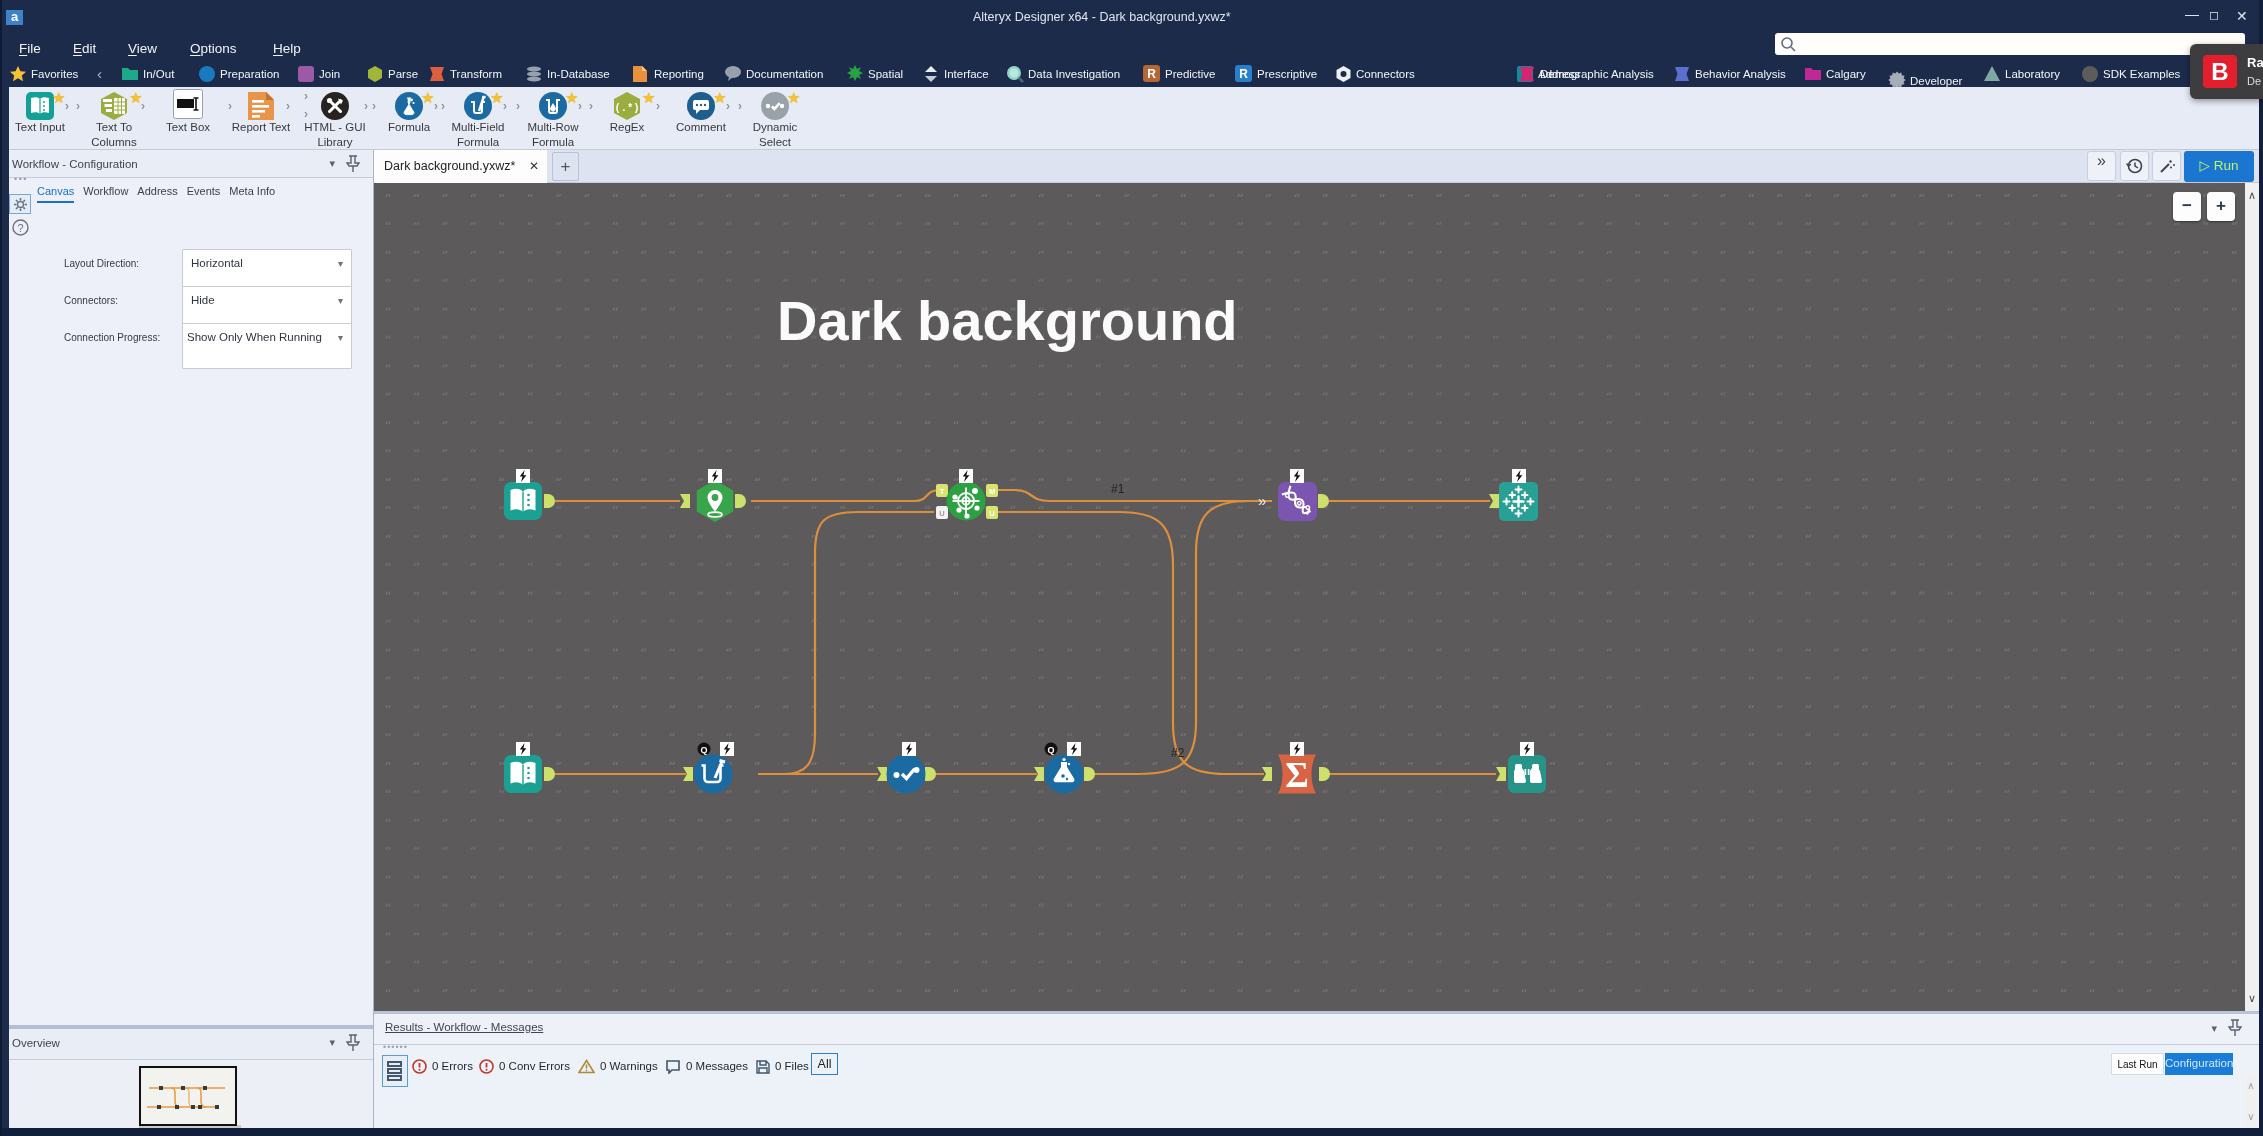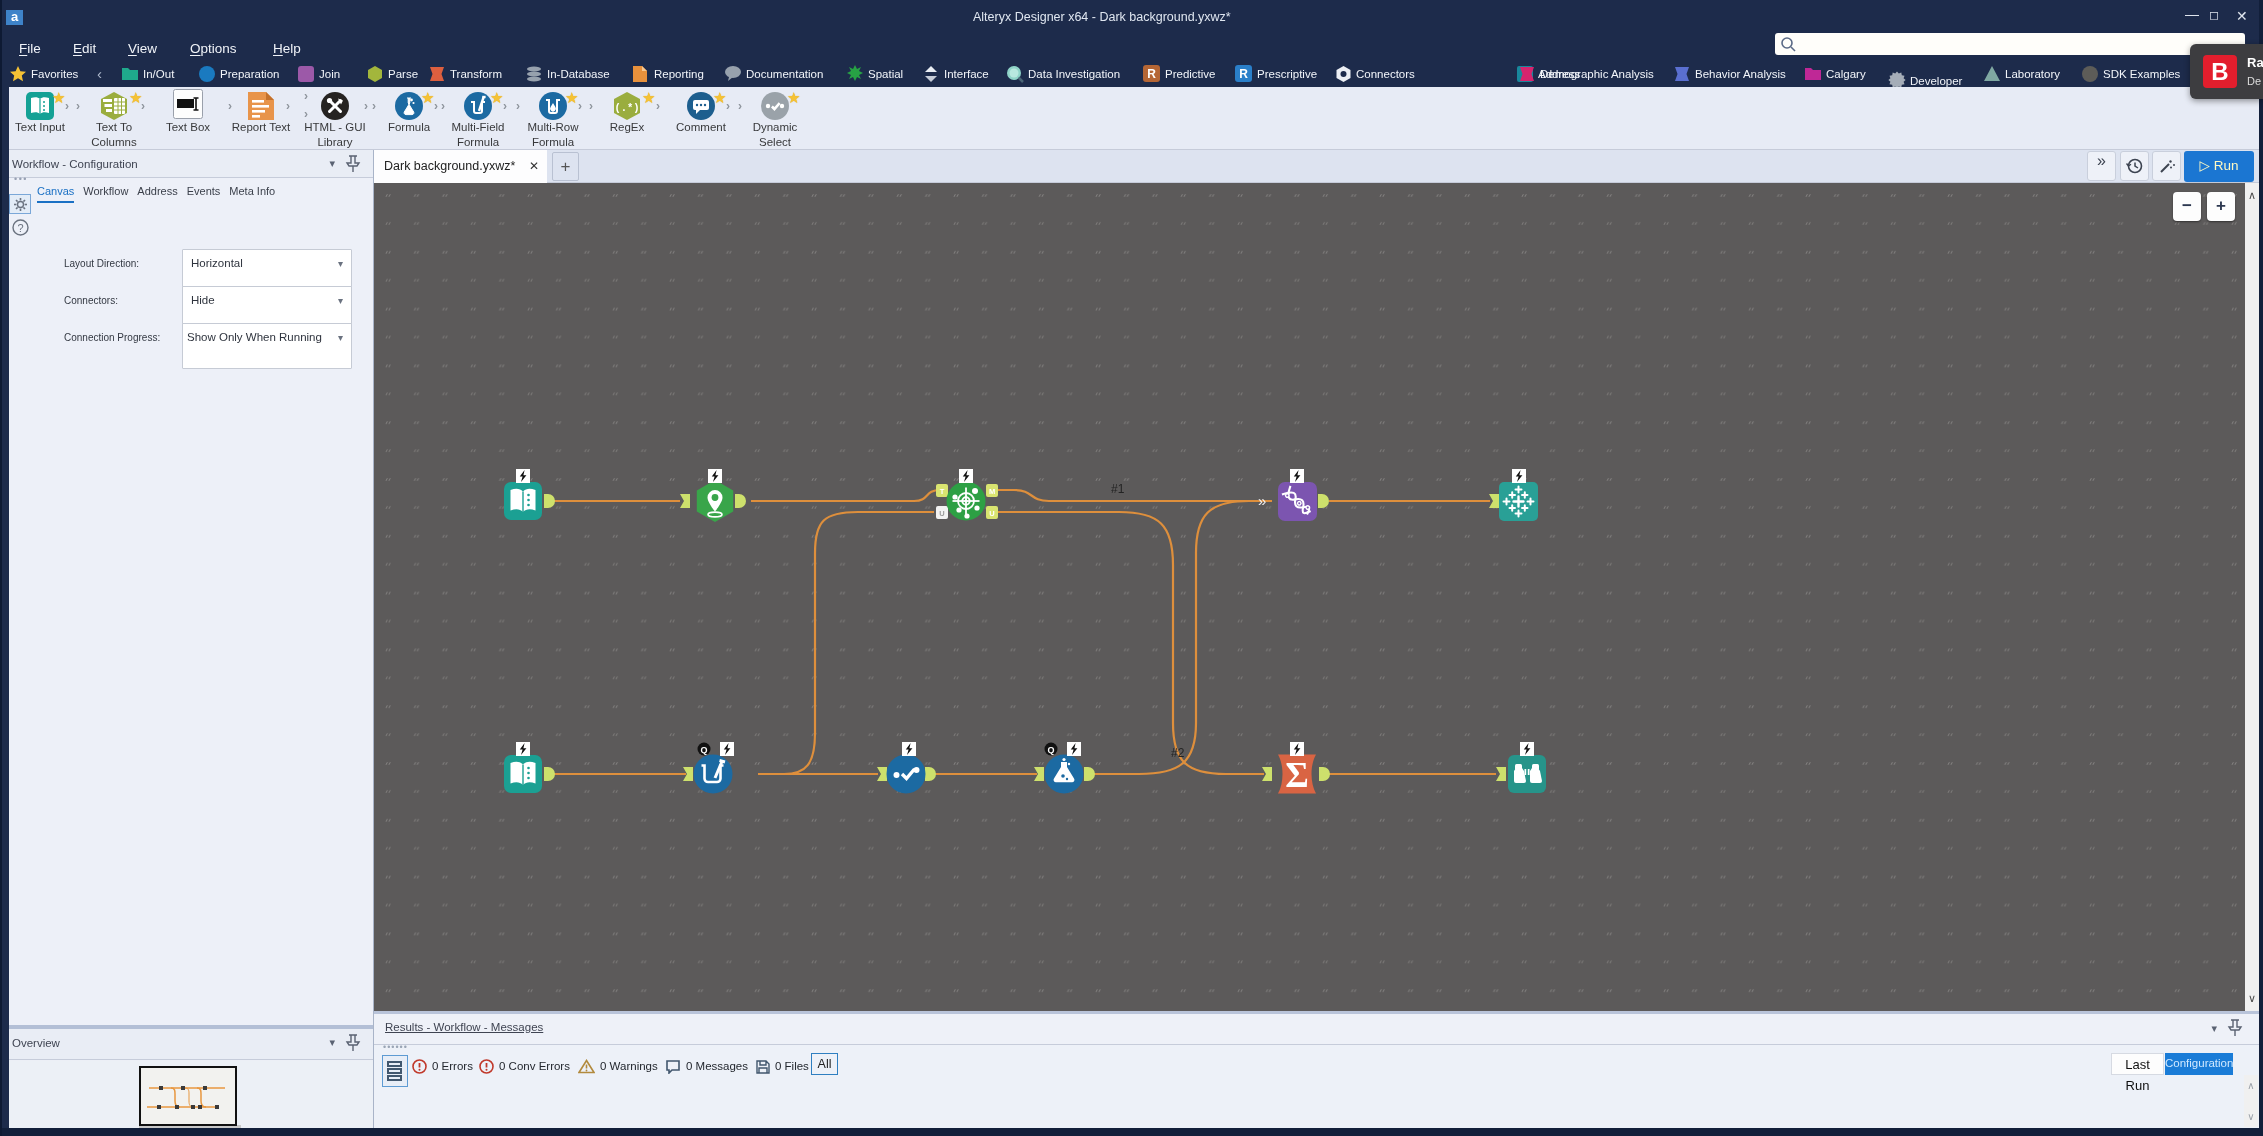--- a/index.html
+++ b/index.html
@@ -31,21 +31,21 @@
 .tool .chvl, .tool .chvr { position:absolute; top:12px; color:#8f959d; font-size:12px; font-weight:bold; }
 .tool .chvl { left:1px; } .tool .chvr { right:3px; }
 
 
 #tabbar { left:374px; top:150px; width:1889px; height:33px; background:#dde3f0; border-bottom:1px solid #c5cbd9; }
 #activetab { position:absolute; left:0; top:0; width:173px; height:33px; background:#fdfdfe; font-size:12.5px; color:#222; }
 #activetab span.t { position:absolute; left:10px; top:9px; }
 #activetab span.x { position:absolute; left:155px; top:9px; color:#333; font-size:12px; }
 #plustab { position:absolute; left:178px; top:2px; width:27px; height:29px; border:1px solid #b9c1d2; border-radius:2px; color:#555; font-size:17px; text-align:center; line-height:27px; }
 .tb-btn { position:absolute; top:1px; width:29px; height:30px; border:1px solid #c9cfdc; border-radius:3px; background:#eef1f8; color:#3c4350; text-align:center; }
-#run-btn { position:absolute; left:1810px; top:1px; width:70px; height:31px; background:#1b76d2; border-radius:3px; color:#fef9c3; font-size:13.5px; text-align:center; line-height:30px; }
+#run-btn { position:absolute; left:1810px; top:1px; width:70px; height:31px; background:#1b76d2; border-radius:3px; color:#bef264; font-size:13.5px; text-align:center; line-height:30px; }
 
 
 #wfc { left:9px; top:150px; width:364px; height:875px; background:#edf0f8; }
 .panel-hdr { position:relative; height:28px; background:#e9edf5; border-bottom:1px solid #c6ccda; color:#3f4452; font-size:11.5px; }
 .panel-hdr .ht { position:absolute; left:3px; top:8px; }
 .panel-hdr .chev { position:absolute; right:38px; top:7px; color:#5a6272; font-size:11px; }
 .panel-hdr .pin { position:absolute; right:12px; top:4px; }
 #wfc-tabs { position:absolute; left:28px; top:35px; font-size:11px; color:#3a3f4a; }
 #wfc-tabs span { margin-right:9px; }
 #wfc-tabs .active { color:#1a70c4; border-bottom:2px solid #1a70c4; padding-bottom:4px; }
@@ -70,21 +70,21 @@
 
 .vscroll { background:#f0f0f0; }
 .sb-arrow { position:absolute; left:0; width:100%; text-align:center; color:#555; font-size:10px; }
 
 
 #results { left:374px; top:1014px; width:1885px; height:114px; background:#edf1f8; }
 #res-hdr { position:absolute; left:0; top:0; width:1885px; height:31px; background:#eef1f8; border-bottom:1px solid #c6ccda; font-size:11.5px; color:#3f4452; }
 .res-item { position:absolute; top:41px; height:22px; display:flex; align-items:center; font-size:11.5px; color:#23272e; }
 .res-item svg { margin-right:5px; }
 #allbtn { position:absolute; left:437px; top:39px; width:27px; height:22px; border:1px solid #2f7fc1; font-size:12.5px; color:#222; text-align:center; line-height:21px; }
-#lastrun { position:absolute; left:1737px; top:39px; width:53px; height:22px; background:#fdfdfd; border:1px solid #d6dae2; font-size:13px; text-align:center; line-height:21px; color:#111; }
+#lastrun { position:absolute; left:1737px; top:39px; width:53px; height:22px; background:#fdfdfd; border:1px solid #d6dae2; font-size:10px; text-align:center; line-height:21px; color:#111; }
 #configbtn { position:absolute; left:1791px; top:39px; width:68px; height:22px; background:#1a7cd7; font-size:11.5px; text-align:center; line-height:21px; color:#cfe8ff; }
 
 #bottomstrip { left:0; top:1128px; width:2263px; height:8px; background:#121f3a; }
 #rightedge { left:2259px; top:0; width:4px; height:1136px; background:#121f3a; }
 
 
 #notif { left:2190px; top:44px; width:73px; height:55px; background:#3d3d40; border-radius:6px 0 0 6px; box-shadow:0 2px 6px rgba(0,0,0,.4); }
 #notif .bsq { position:absolute; left:13px; top:11px; width:34px; height:33px; background:#e31e2d; border-radius:4px; color:#fff; font-size:24px; font-weight:bold; text-align:center; line-height:33px; }
 #notif .t1 { position:absolute; left:57px; top:11px; color:#fff; font-size:13px; font-weight:bold; white-space:nowrap; }
 #notif .t2 { position:absolute; left:57px; top:31px; color:#ddd; font-size:11px; white-space:nowrap; }
@@ -680,20 +680,21 @@
             <circle cx="7" cy="7" r="6.5" fill="#111"></circle>
             <text x="7" y="10.5" font-size="9" font-weight="bold" fill="#fff" text-anchor="middle">Q</text>
           </g>
       <g transform="translate(670,559)">
             <circle cx="7" cy="7" r="6.5" fill="#111"></circle>
             <text x="7" y="10.5" font-size="9" font-weight="bold" fill="#fff" text-anchor="middle">Q</text>
           </g>
     </g>
   </g>
 </svg>
+  <div id="cv-title">Dark background</div>
   <div class="zoombtn" style="left:1799px;">−</div>
   <div class="zoombtn" style="left:1833px;">+</div>
 </div>
 
 <div class="abs vscroll" style="left:2245px; top:183px; width:14px; height:828px;">
   <div class="sb-arrow" style="top:6px; font-size:11px; color:#4a4a4a;">∧</div>
   <div class="sb-arrow" style="bottom:6px; font-size:11px; color:#4a4a4a;">∨</div>
 </div>
 
 <div class="abs" id="results">

